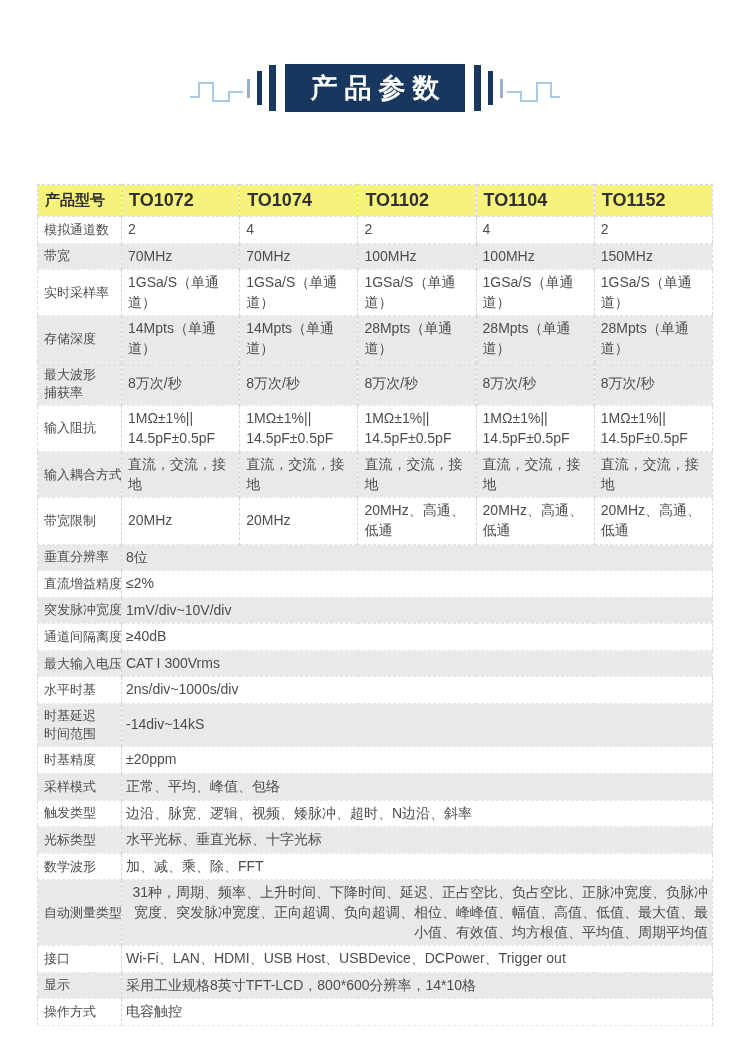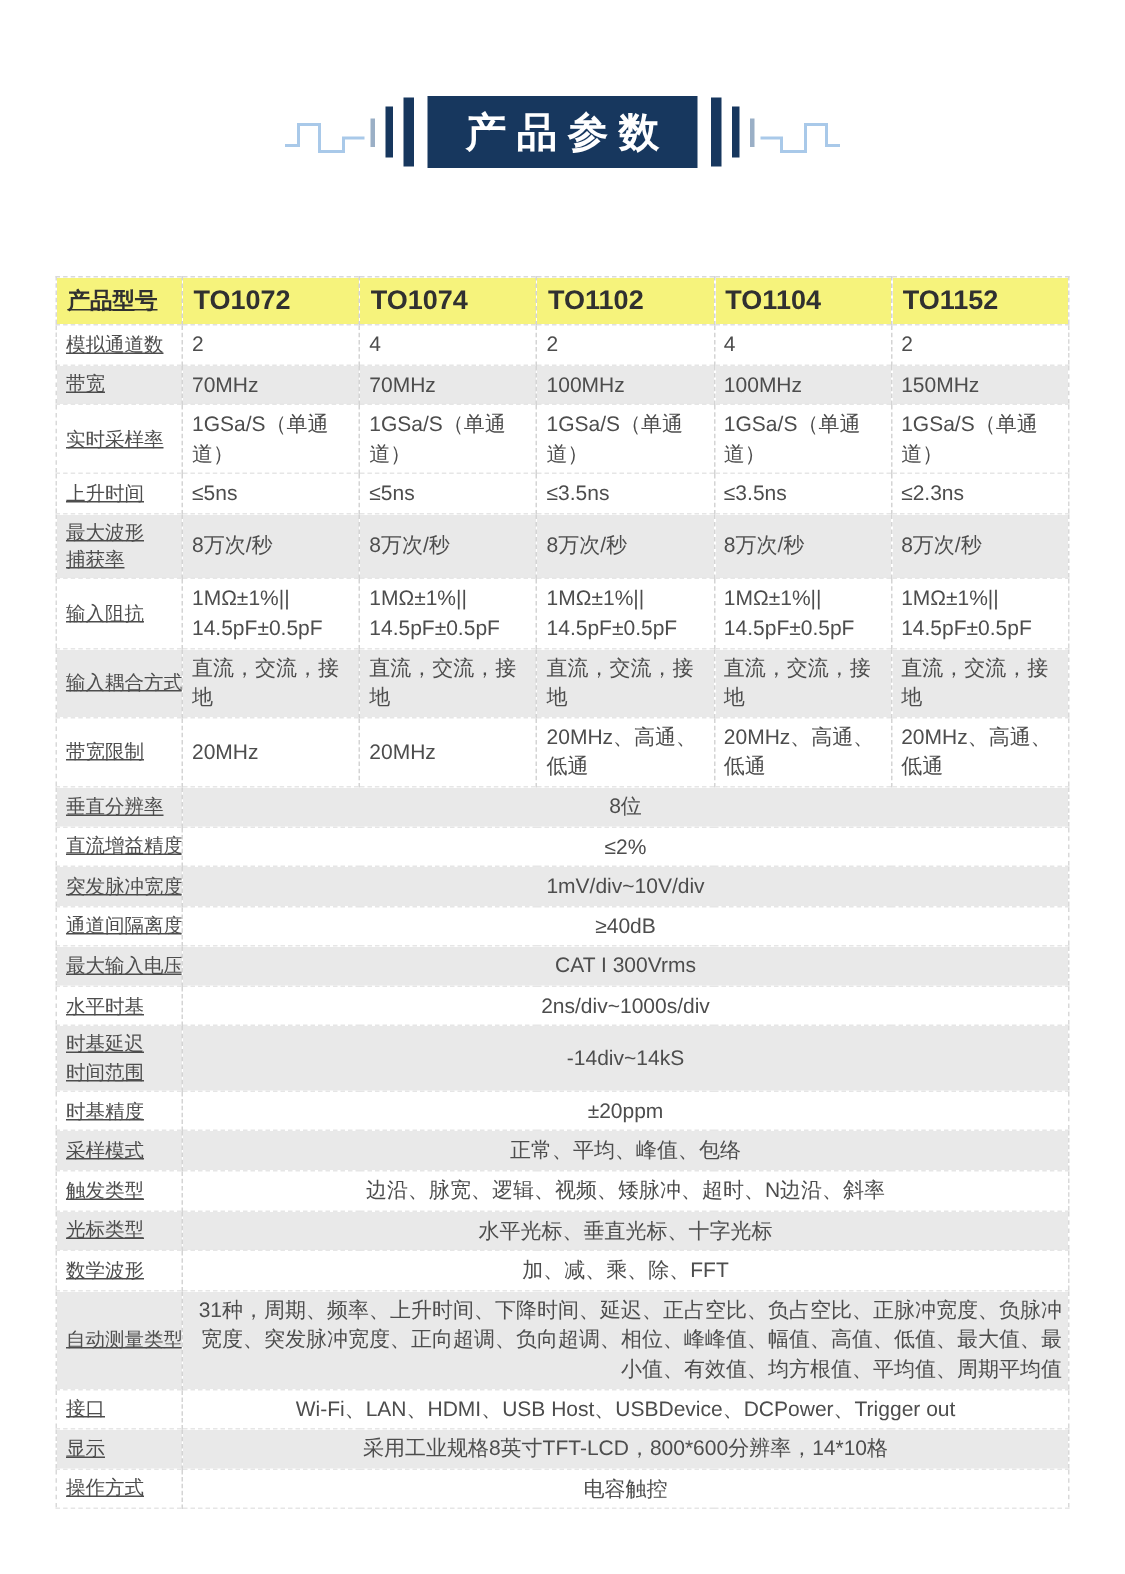--- a/index.html
+++ b/index.html
@@ -56,27 +56,27 @@
   thead th.model-label{font-size:15px;}
   tbody th.rlabel{
     text-align:left;font-weight:normal;font-size:13px;
     padding:3px 16px 3px 6px;line-height:1.4;
     white-space:pre;overflow:hidden;
   }
   tbody td{
     padding:3px 2px 3px 6px;line-height:1.4;
     white-space:pre-line;overflow:hidden;
   }
-  tbody td.span{text-align:center;padding:3px 4px;}
+  tbody td.span{text-align:left;padding:3px 4px;}
   tbody td.span.left{text-align:right;padding-left:8px;}
   tbody tr{height:25px;border-bottom:1px dashed #e6e6e6;}
   tbody tr.gray{background:var(--stripe);}
   thead tr{border-bottom:1px dashed #e0e0e0;}
   td,th{border-left:1px dashed #d4d4d4;}
-  td:first-child,th:first-child{border-left:none;text-decoration:underline;}
+  td:first-child,th:first-child{border-left:none;}
 </style>
 </head>
 <body>
 
 <div class="banner-row">
   <div class="deco left">
     <svg class="wave-svg" width="56" height="40" viewBox="0 0 56 40">
       <polyline points="1,29 10,29 10,15 24,15 24,33 40,33 40,24 54,24" fill="none" stroke="#A9C9E9" stroke-width="2"></polyline>
     </svg>
     <span class="tick"></span>
@@ -135,27 +135,27 @@
         <td>150MHz</td>
       </tr>
       <tr>
         <th class="rlabel">实时采样率</th>
         <td>1GSa/S（单通道）</td>
         <td>1GSa/S（单通道）</td>
         <td>1GSa/S（单通道）</td>
         <td>1GSa/S（单通道）</td>
         <td>1GSa/S（单通道）</td>
       </tr>
-      <tr>
-        <th class="rlabel">上升时间</th>
-        <td>≤5ns</td>
-        <td>≤5ns</td>
-        <td>≤3.5ns</td>
-        <td>≤3.5ns</td>
-        <td>≤2.3ns</td>
+      <tr class="gray">
+        <th class="rlabel">存储深度</th>
+        <td>14Mpts（单通道）</td>
+        <td>14Mpts（单通道）</td>
+        <td>28Mpts（单通道）</td>
+        <td>28Mpts（单通道）</td>
+        <td>28Mpts（单通道）</td>
       </tr>
       <tr class="gray">
         <th class="rlabel">最大波形
 捕获率</th>
         <td>8万次/秒</td>
         <td>8万次/秒</td>
         <td>8万次/秒</td>
         <td>8万次/秒</td>
         <td>8万次/秒</td>
       </tr>

